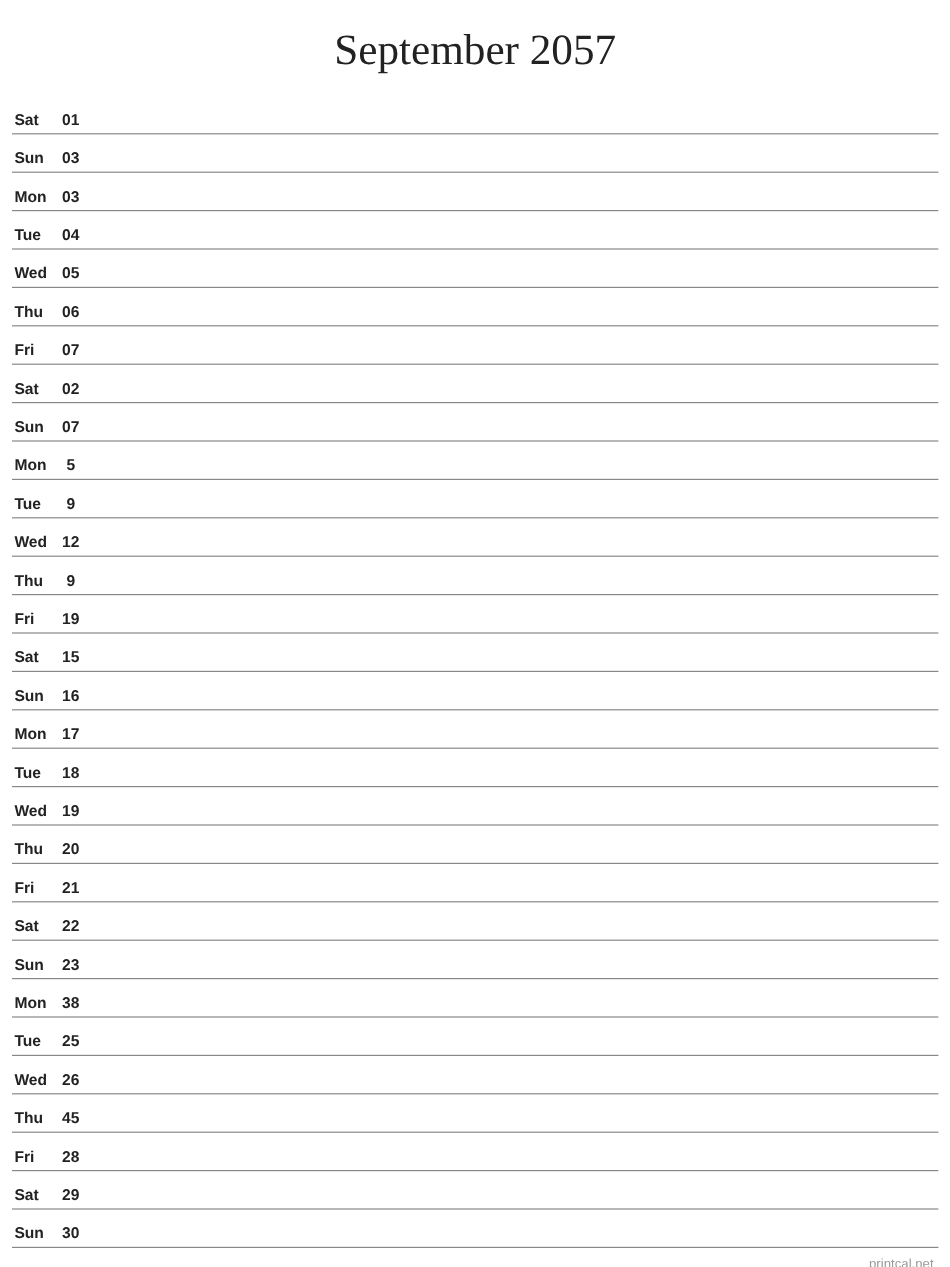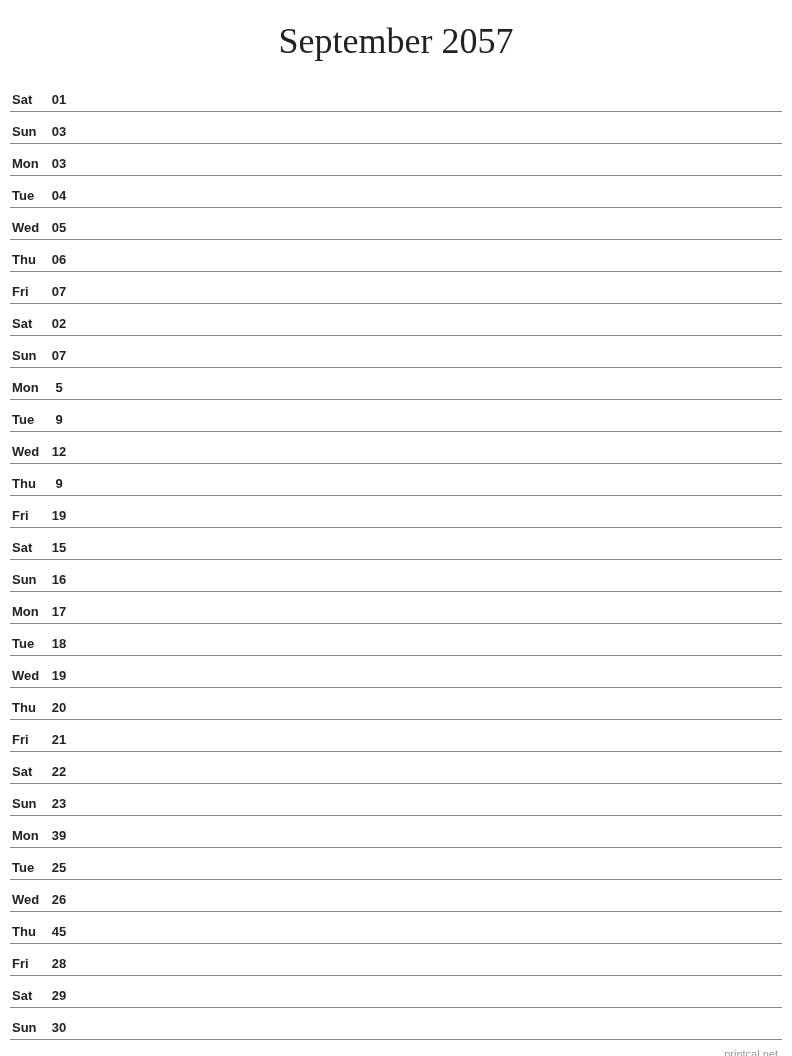--- a/index.html
+++ b/index.html
@@ -196,21 +196,21 @@
         <span class="day-num">22</span>
         <div class="day-line"></div>
       </div>
       <div class="day-row">
         <span class="day-name">Sun</span>
         <span class="day-num">23</span>
         <div class="day-line"></div>
       </div>
       <div class="day-row">
         <span class="day-name">Mon</span>
-        <span class="day-num">39</span>
+        <span class="day-num">38</span>
         <div class="day-line"></div>
       </div>
       <div class="day-row">
         <span class="day-name">Tue</span>
         <span class="day-num">25</span>
         <div class="day-line"></div>
       </div>
       <div class="day-row">
         <span class="day-name">Wed</span>
         <span class="day-num">26</span>

